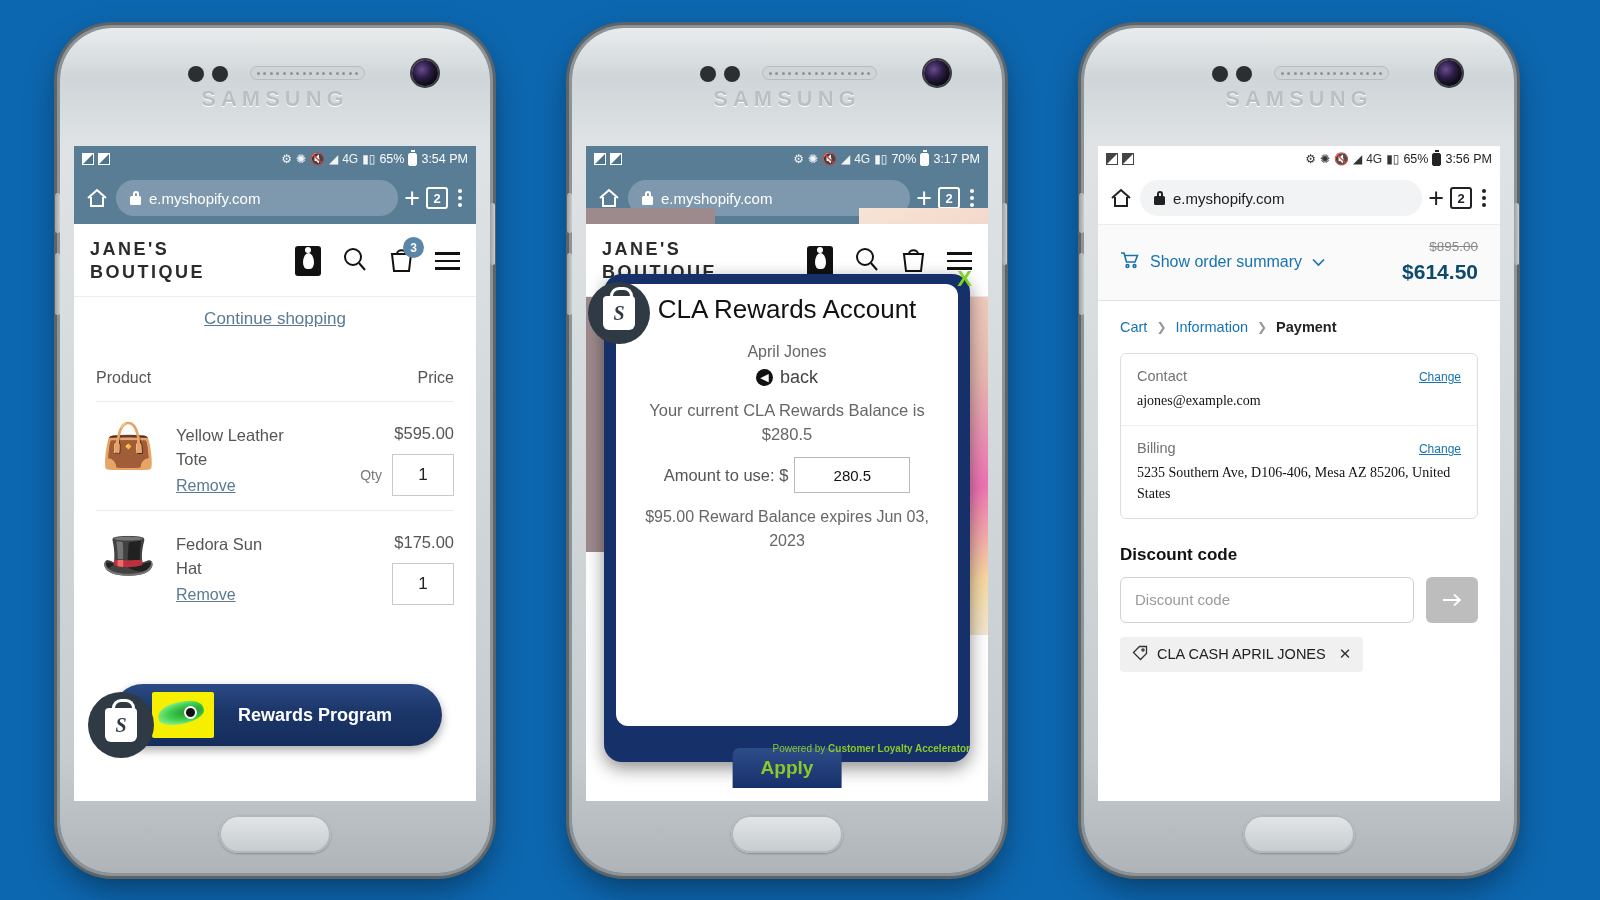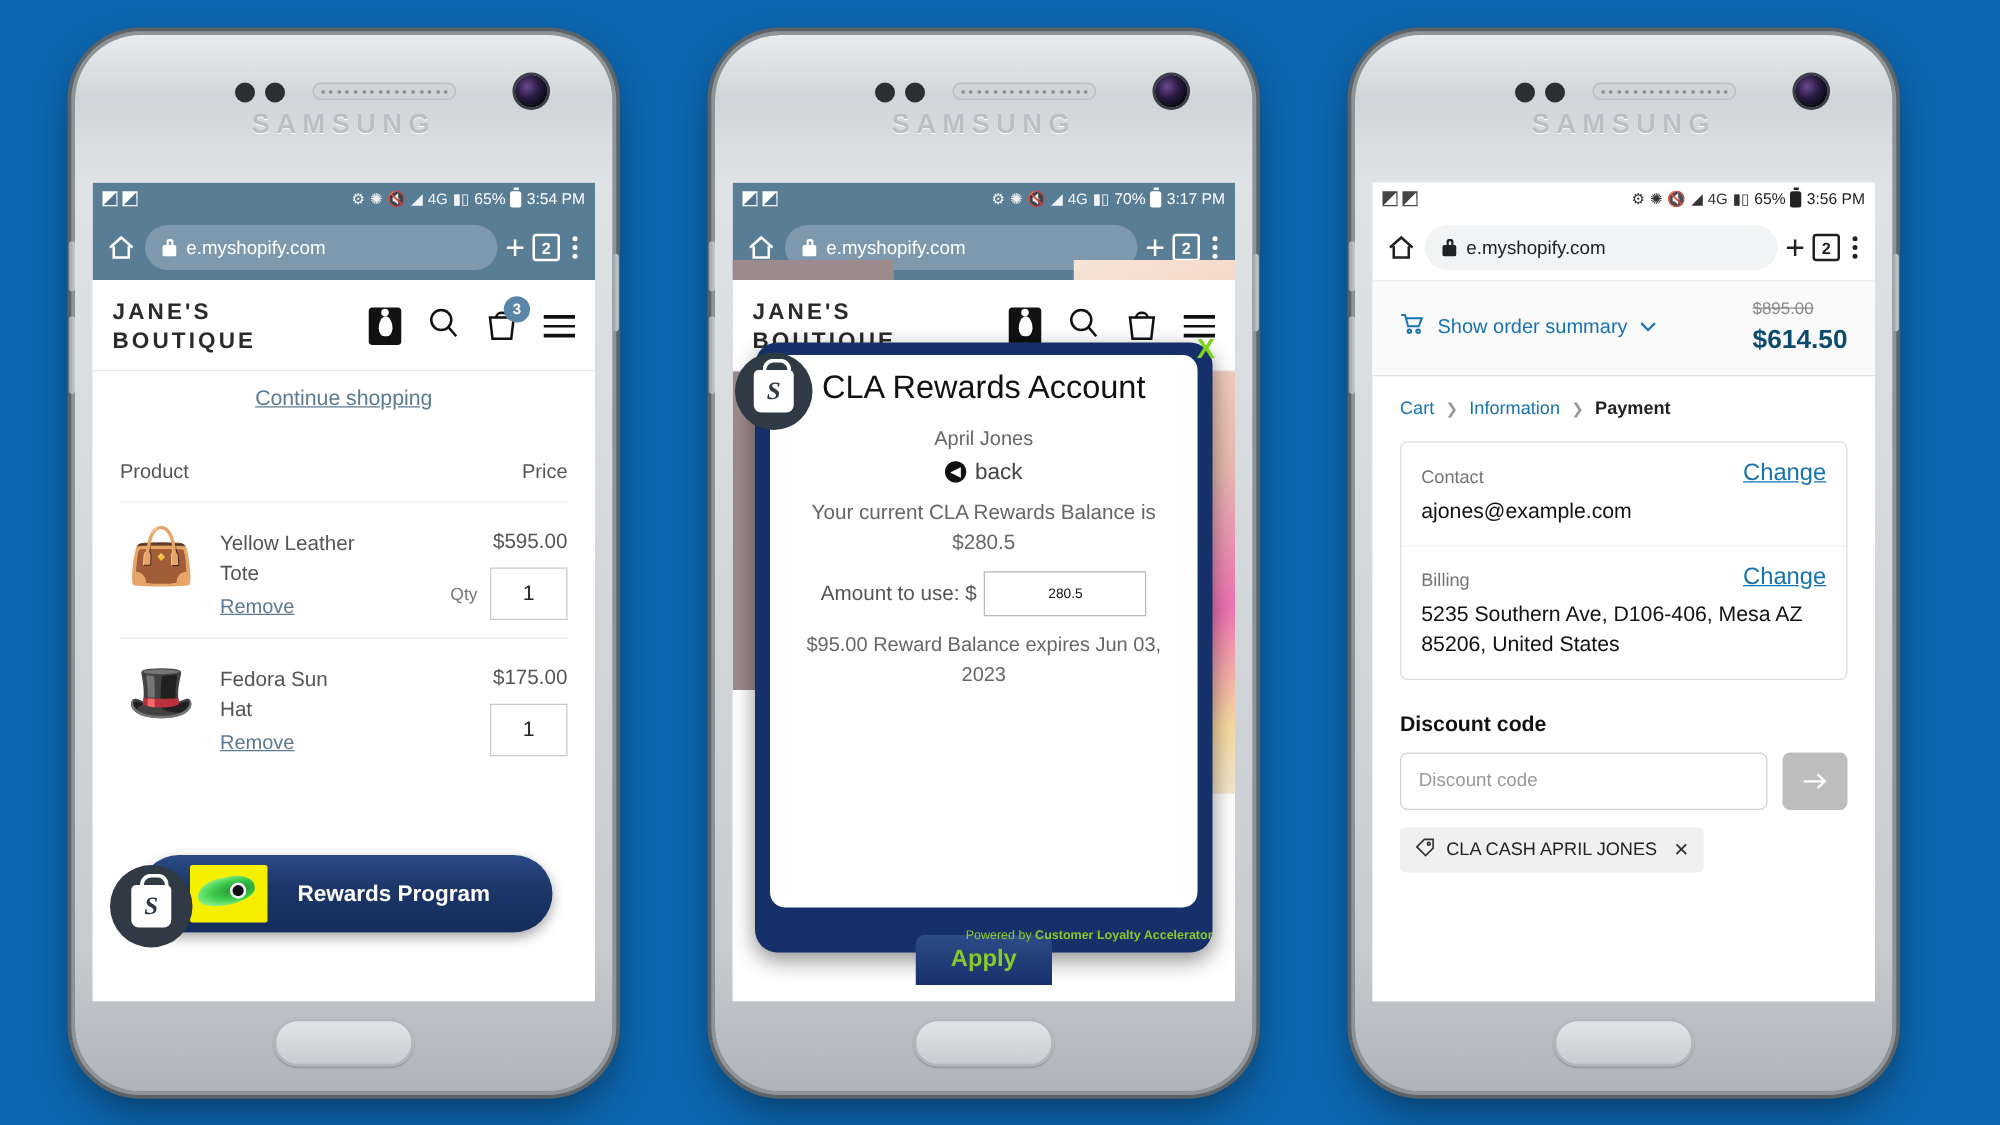--- a/index.html
+++ b/index.html
@@ -212,21 +212,21 @@
   }
   .cla-modal-inner { background:#fff; border-radius:12px; height:100%; padding:10px 14px 0; position:relative; }
   .cla-close { position:absolute; right:-2px; top:-8px; color:#7ed321; font-size:22px; font-weight:bold; z-index:12; }
   .cla-h1 { text-align:center; font-size:26px; color:#111; line-height:1.18; font-weight:400; }
   .cla-name { text-align:center; font-size:16px; color:#666; margin-top:18px; }
   .cla-back { text-align:center; font-size:18px; color:#444; margin-top:6px; display:flex; align-items:center; justify-content:center; gap:7px; }
   .back-dot { width:17px; height:17px; border-radius:50%; background:#111; color:#fff; font-size:11px; display:flex; align-items:center; justify-content:center; }
   .cla-bal { text-align:center; font-size:16.5px; color:#666; margin-top:10px; line-height:1.5; }
   .cla-amt-row { display:flex; align-items:center; justify-content:center; gap:6px; margin-top:10px; }
   .cla-amt-lbl { font-size:16.5px; color:#555; }
-  .cla-input { width:130px; height:36px; border:1px solid #b9b9b9; background:#fff; display:flex; align-items:center; justify-content:center; font-size:11px; color:#111; }
+  .cla-input { width:116px; height:36px; border:1px solid #b9b9b9; background:#fff; display:flex; align-items:center; justify-content:center; font-size:15px; color:#111; }
   .cla-exp { text-align:center; font-size:16px; color:#666; margin-top:12px; line-height:1.5; }
   .cla-apply {
     position:absolute; left:50%; transform:translateX(-50%); bottom:-26px;
     background:linear-gradient(180deg,#2d4d88,#17306b);
     color:#8bc92a; font-size:19px; font-weight:bold;
     padding:9px 28px; border-radius:7px 7px 0 0; z-index:11;
   }
   .cla-powered {
     position:absolute; left:0; right:0; bottom:8px; text-align:right;
     font-size:10px; color:#8bc92a; z-index:11;
@@ -235,34 +235,34 @@
   .modal-shop-badge { position:absolute; left:-16px; bottom:-14px; width:62px; height:62px; z-index:13; }
 
   
   .co { background:#fff; height:100%; overflow:hidden; }
   .co-title { font-size:25px; font-weight:bold; color:#111; padding:20px 22px 18px; letter-spacing:-.3px; }
   .co-summary {
     background:#fafafa; border-top:1px solid #ececec; border-bottom:1px solid #e3e3e3;
     padding:14px 22px 16px; display:flex; align-items:center;
   }
   .co-sum-left { display:flex; align-items:center; gap:10px; color:#1773b0; font-size:16px; }
-  .co-sum-right { margin-left:auto; }
+  .co-sum-right { margin-left:auto; text-align:right; }
   .co-strike { font-size:13.5px; color:#8a8a8a; text-decoration:line-through; }
   .co-total { font-size:21px; font-weight:bold; color:#0c4a6e; margin-top:6px; }
   .co-crumbs { display:flex; align-items:center; gap:9px; padding:18px 22px; font-size:14.5px; }
   .co-crumbs a { color:#1773b0; }
   .co-crumbs .cur { color:#222; font-weight:bold; }
   .co-crumbs .sep { color:#999; font-size:12px; }
   .co-card { margin:0 22px; border:1px solid #ddd; border-radius:6px; }
   .co-cell { padding:14px 16px; }
   .co-cell + .co-cell { border-top:1px solid #eee; }
   .co-cell-head { display:flex; align-items:flex-end; }
   .co-lbl { font-size:14.5px; color:#737373; }
-  .co-change { margin-left:auto; font-size:19px; color:#1773b0; text-decoration:underline; }
-  .co-val { font-size:17px; color:#111; margin-top:7px; line-height:1.45; }
+  .co-change { margin-left:auto; font-size:12px; color:#1773b0; text-decoration:underline; }
+  .co-val { font-size:14px; color:#111; margin-top:7px; line-height:1.45;font-family:Liberation Serif, serif; }
   .co-disc-h { font-size:17px; font-weight:bold; color:#111; margin:26px 22px 12px; }
   .co-disc-row { display:flex; gap:12px; margin:0 22px; }
   .co-disc-input { flex:1; height:46px; border:1px solid #d0d0d0; border-radius:6px; display:flex; align-items:center; padding:0 14px; font-size:15px; color:#9a9a9a; }
   .co-disc-btn { width:52px; height:46px; border-radius:6px; background:#bdbdbd; color:#fff; display:flex; align-items:center; justify-content:center; font-size:19px; }
   .co-chip {
     display:inline-flex; align-items:center; gap:9px; margin:14px 0 0 22px;
     background:#f0f0f0; border-radius:4px; padding:8px 12px; font-size:14.5px; color:#222;text-align:right;
   }
   .co-chip .x { font-size:15px; color:#333; margin-left:4px; }
 </style>

